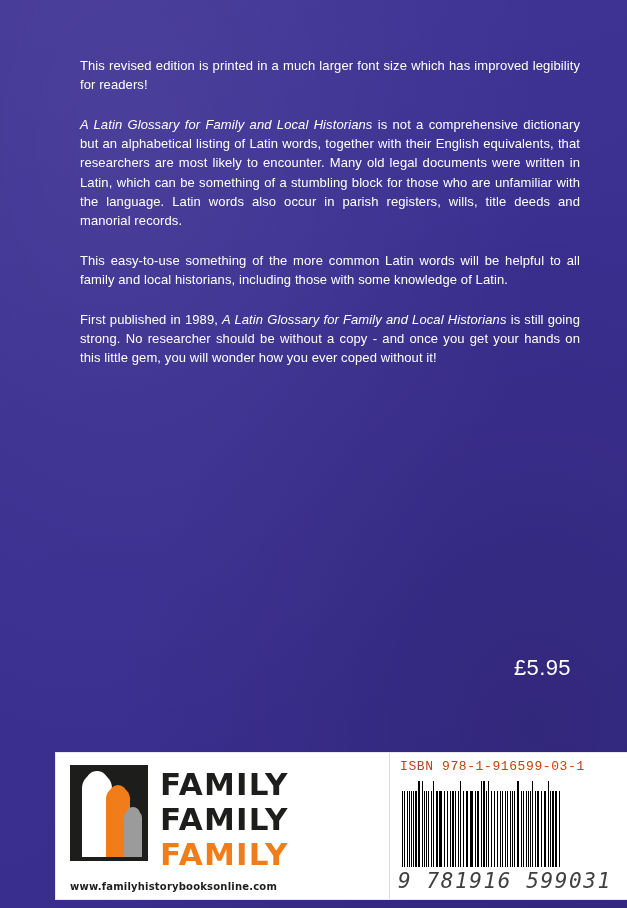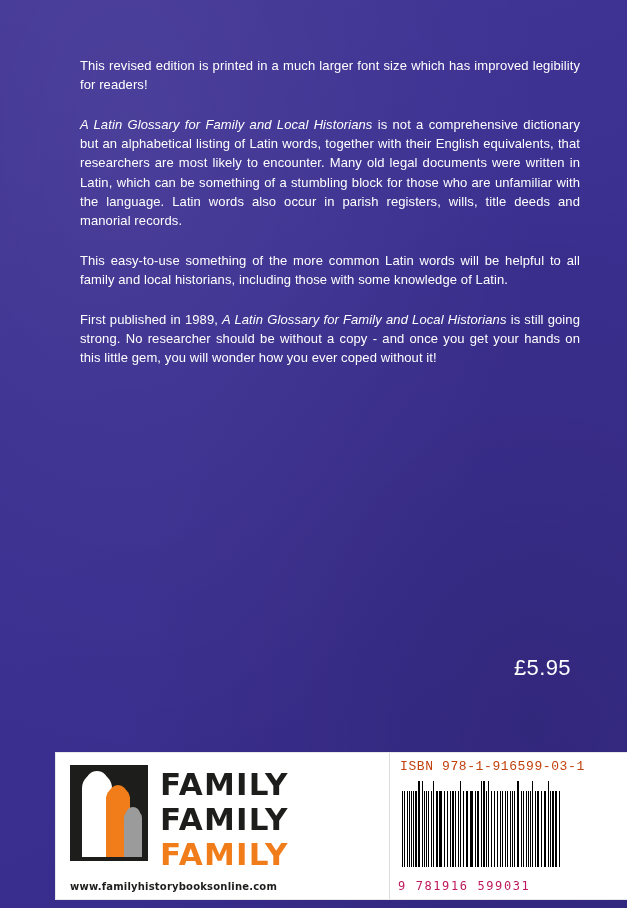--- a/index.html
+++ b/index.html
@@ -205,24 +205,25 @@
   .bars i {
     display: block;
     background: #000;
     height: 100%;
   }
   .barcode-digits {
     position: absolute;
     left: 8px;
     bottom: 6px;
     font-family: "DejaVu Sans Mono", monospace;
-    font-size: 12px;
+    font-size: 21px;
     letter-spacing: 1.6px;
-    color: #be185d;
+    color: #404040;
     white-space: nowrap;
+    font-style: italic;
   }
 </style>
 </head>
 <body>
 
 <div class="cover">
   <div class="texture"></div>
 
   <div class="blurb">
     <p>This revised edition is printed in a much larger font size which has improved legibility for readers!</p>

